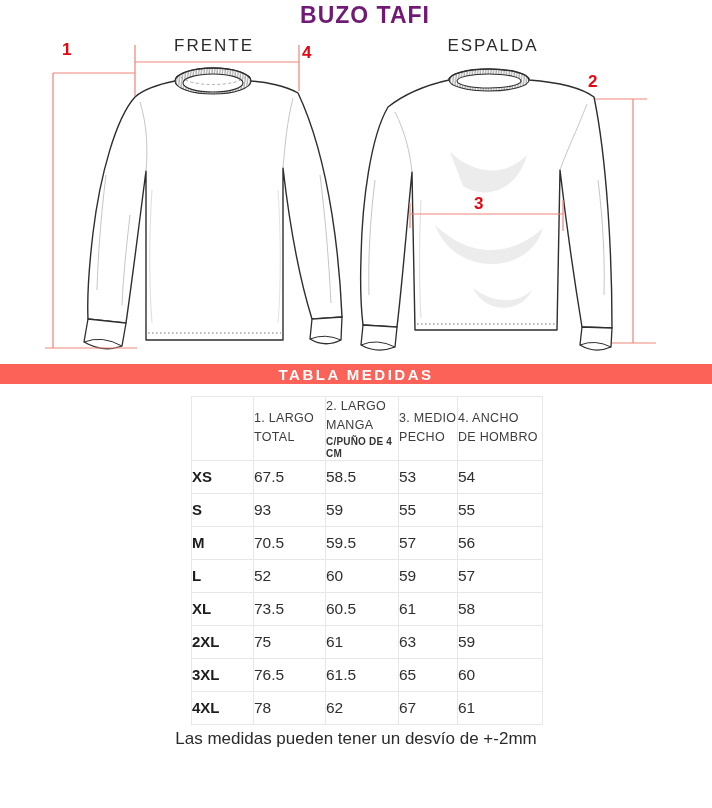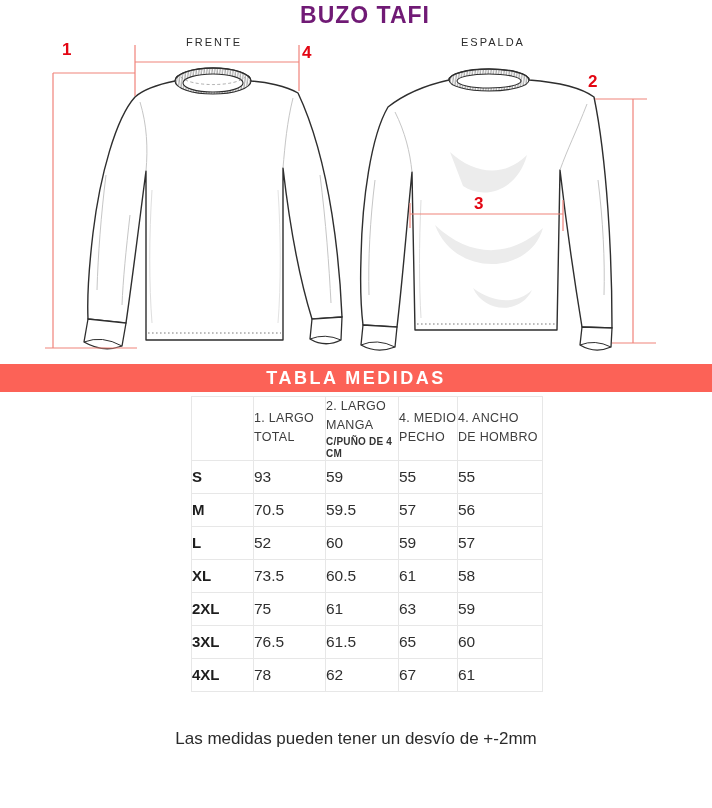--- a/index.html
+++ b/index.html
@@ -13,44 +13,44 @@
   body{background:#fff;font-family:"Liberation Sans", sans-serif;}
   #page{position:relative;width:712px;height:808px;background:#fff;overflow:hidden;}
 
   .page-title{
     position:absolute;top:2px;left:0;width:100%;
     text-align:center;padding-left:18px;
     font-size:23px;font-weight:bold;letter-spacing:1px;color:#701a75;
   }
   .view-label{
     position:absolute;top:36px;width:120px;text-align:center;
-    font-size:11px;letter-spacing:2px;color:#2b2b2b;
+    font-size:17px;letter-spacing:2px;color:#2b2b2b;
   }
   #front-label{left:154px;}
   #back-label{left:433px;}
 
   .garment-svg{position:absolute;}
   #front-svg{left:40px;top:55px;}
   #back-svg{left:355px;top:60px;}
   #measure-overlay{position:absolute;left:0;top:0;pointer-events:none;}
 
   .mnum{
     position:absolute;font-size:17px;font-weight:bold;color:var(--red);
     line-height:1;
   }
   #mnum-1{left:62px;top:41px;}
   #mnum-4{left:302px;top:44px;}
   #mnum-2{left:588px;top:73px;}
   #mnum-3{left:474px;top:195px;}
 
   .banner{
-    position:absolute;top:364px;left:0;width:712px;height:28px;
+    position:absolute;top:364px;left:0;width:712px;height:20px;
     background:var(--banner);color:#fff;
     display:flex;align-items:center;justify-content:center;
-    font-size:18px;font-weight:bold;letter-spacing:2.5px;text-align:right;
+    font-size:15px;font-weight:bold;letter-spacing:2.5px;text-align:right;
   }
 
   .table-wrap{position:absolute;top:396px;left:191px;}
   table.sizes{border-collapse:collapse;table-layout:fixed;}
   table.sizes col.c0{width:62px;}
   table.sizes col.c1{width:72px;}
   table.sizes col.c2{width:73px;}
   table.sizes col.c3{width:59px;}
   table.sizes col.c4{width:85px;}
   table.sizes th, table.sizes td{
@@ -185,30 +185,37 @@
             <th>
               <div class="hline">1. LARGO</div>
               <div class="hline">TOTAL</div>
             </th>
             <th>
               <div class="hline">2. LARGO</div>
               <div class="hline">MANGA</div>
               <div class="hnote">C/PUÑO DE 4 CM</div>
             </th>
             <th>
-              <div class="hline">4. MEDIO</div>
+              <div class="hline">3. MEDIO</div>
               <div class="hline">PECHO</div>
             </th>
             <th>
               <div class="hline">4. ANCHO</div>
               <div class="hline">DE HOMBRO</div>
             </th>
           </tr>
       </thead>
       <tbody id="table-body">
+          <tr>
+            <th>XS</th>
+            <td>67.5</td>
+            <td>58.5</td>
+            <td>53</td>
+            <td>54</td>
+          </tr>
           <tr>
             <th>S</th>
             <td>93</td>
             <td>59</td>
             <td>55</td>
             <td>55</td>
           </tr>
           <tr>
             <th>M</th>
             <td>70.5</td>

